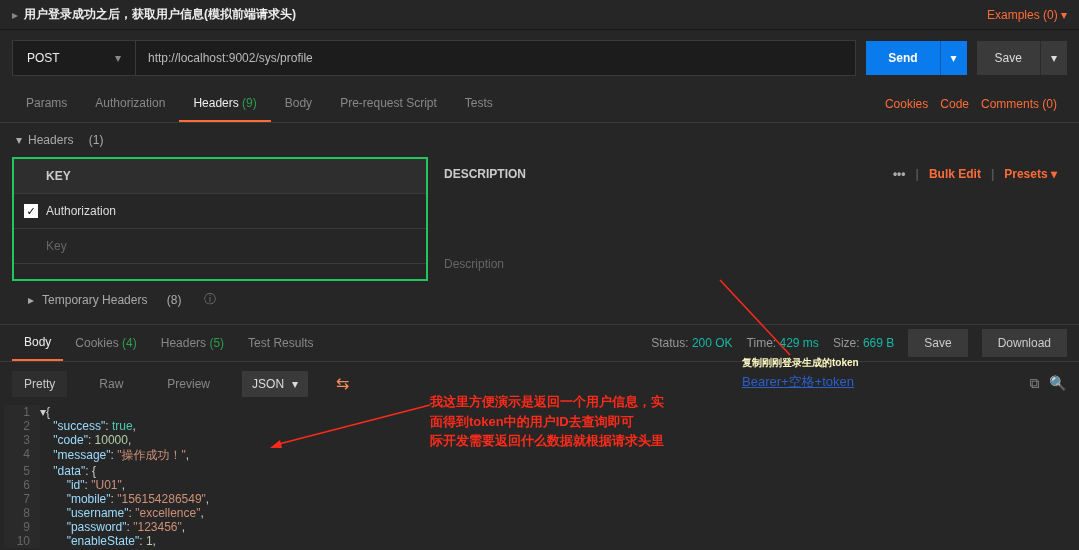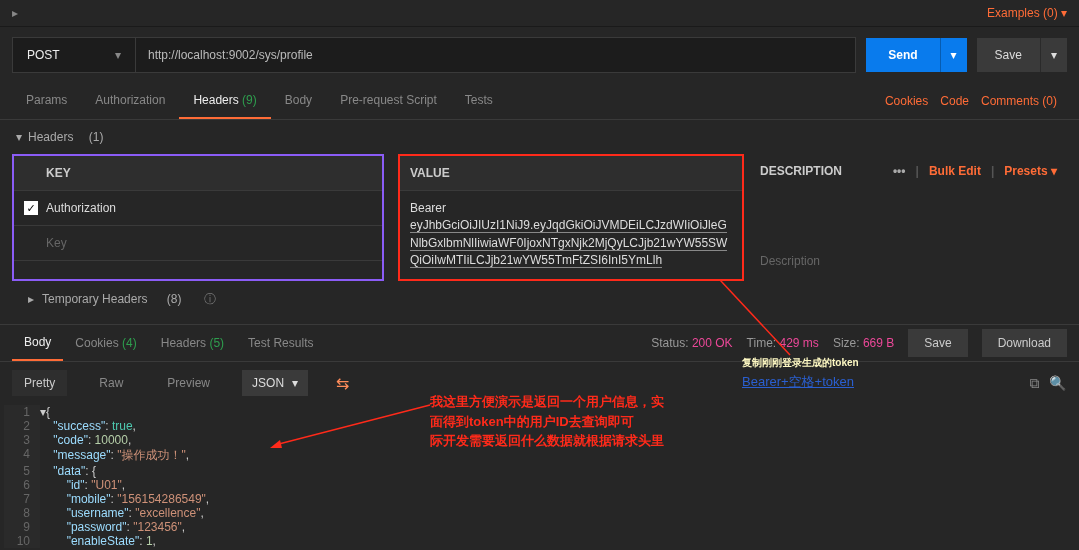--- a/index.html
+++ b/index.html
@@ -17,39 +17,39 @@
 .btn-save-dd { background:#3a3a3a; color:#ddd; padding:10px 10px; border-left:1px solid #2a2a2a; }
 .tabs { display:flex; padding:0 12px; border-bottom:1px solid #3a3a3a; position:relative; }
 .tab { padding:10px 14px; color:#888; cursor:pointer; }
 .tab.active { color:#eee; border-bottom:2px solid #ff6c37; }
 .tab .cnt { color:#2e9e4e; }
 .tabs .right { margin-left:auto; display:flex; align-items:center; gap:12px; padding-right:10px; }
 .tabs .right span { color:#ff6c37; }
 .hdrblock { padding:0 12px 6px 12px; }
 .hdrhead { color:#aaa; padding:10px 4px; display:flex; align-items:center; gap:6px; }
 .tbl { display:flex; }
-.kcol { width:372px; border:2px solid #8b5cf6; }
+.kcol { width:416px; border:2px solid #22c55e; }
 .vcol { width:346px; border:2px solid #ff2a1a; margin-left:14px; }
 .dcol { flex:1; margin-left:6px; }
 .cell-head { background:#2e2e2e; color:#ccc; font-weight:bold; padding:10px; border-bottom:1px solid #3a3a3a; display:flex; align-items:center; gap:8px; }
 .cell { padding:10px; border-bottom:1px solid #3a3a3a; color:#ddd; display:flex; align-items:center; gap:8px; }
 .cell.ph { color:#666; }
 .chk { width:14px; height:14px; background:#fff; display:inline-flex; align-items:center; justify-content:center; color:#000; font-size:11px; }
 .vcell { padding:9px 10px; color:#ddd; font-size:12px; line-height:1.45; word-break:break-all; }
 .vsel { border-bottom:1px solid #888; display:inline; }
 .dcell-head { padding:10px; color:#ccc; font-weight:bold; display:flex; align-items:center; }
 .dtools { margin-left:auto; display:flex; gap:10px; color:#aaa; align-items:center; }
 .dtools .link { color:#ff6c37; }
 .dcell { padding:10px; color:#666; }
 .tmphdr { color:#aaa; padding:10px 16px; display:flex; align-items:center; gap:8px; }
 .resptabs { display:flex; align-items:center; padding:0 12px; border-top:1px solid #3a3a3a; border-bottom:1px solid #3a3a3a; }
 .resptab { padding:10px 12px; color:#888; }
 .resptab.active { color:#eee; border-bottom:2px solid #ff6c37; }
 .respright { margin-left:auto; display:flex; align-items:center; gap:14px; color:#999; }
-.respright .ok { color:#ec4899; }
+.respright .ok { color:#14b8a6; }
 .respbtn { background:#3a3a3a; color:#ccc; padding:7px 16px; }
 .viewbar { display:flex; align-items:center; padding:8px 12px; gap:20px; }
 .vbtn { padding:6px 12px; background:#2e2e2e; color:#ccc; }
 .vbtn.plain { background:transparent; color:#888; }
 .vdd { background:#3a3a3a; color:#ddd; padding:6px 10px; display:flex; align-items:center; gap:8px; }
 .wrapic { color:#ff8c5a; padding:4px 8px; font-size:16px; }
 .viewbar .vright { margin-left:auto; display:flex; gap:10px; color:#888; font-size:14px; }
 .code { font-family:Consolas,monospace; font-size:12px; padding:0 0 0 4px; position:relative; }
 .ln { display:flex; }
 .gut { width:36px; text-align:right; color:#666; padding-right:10px; user-select:none; background:#2a2a2a; }
@@ -62,20 +62,21 @@
 .anno1 { position:absolute; left:430px; top:392px; color:#ff2a1a; font-weight:bold; font-size:13px; line-height:1.5; }
 .anno2 { position:absolute; left:742px; top:356px; color:#fef9c3; font-weight:bold; font-size:10px; }
 .anno2b { position:absolute; left:742px; top:373px; color:#2a5fd0; font-size:13px; text-decoration:underline; }
 svg.aline { position:absolute; pointer-events:none; }
 </style>
 </head>
 <body>
 
 <div class="titlebar">
   <span class="caret">▸</span>
+  <span class="title">用户登录成功之后，获取用户信息(模拟前端请求头)</span>
   <span class="examples"><span>Examples (0)</span> ▾</span>
 </div>
 
 <div class="reqrow">
   <div class="method">
       <span>POST</span>
       <span style="margin-left:auto;color:#888">▾</span>
     </div>
   <div class="urlbox">http://localhost:9002/sys/profile</div>
   <div class="btn-send">Send</div>
@@ -108,24 +109,20 @@
         </div>
       <div class="cell">
           <span class="chk">✓</span>
           <span>Authorization</span>
         </div>
       <div class="cell ph">
           <span style="width:14px"></span>
           <span>Key</span>
         </div>
     </div>
-    <div class="vcol">
-      <div class="cell-head">VALUE</div>
-      <div class="vcell"><span>Bearer</span><br><span class="vsel">eyJhbGciOiJIUzI1NiJ9.eyJqdGkiOiJVMDEiLCJzdWIiOiJleGNlbGxlbmNlIiwiaWF0IjoxNTgxNjk2MjQyLCJjb21wYW55SWQiOiIwMTIiLCJjb21wYW55TmFtZSI6InI5YmLlh</span></div>
-    </div>
     <div class="dcol">
       <div class="dcell-head">
           <span>DESCRIPTION</span>
         <div class="dtools">
           <span>•••</span>
           <span style="color:#555">|</span>
           <span class="link">Bulk Edit</span>
           <span style="color:#555">|</span>
           <span class="link"><span>Presets</span> ▾</span>
         </div>

